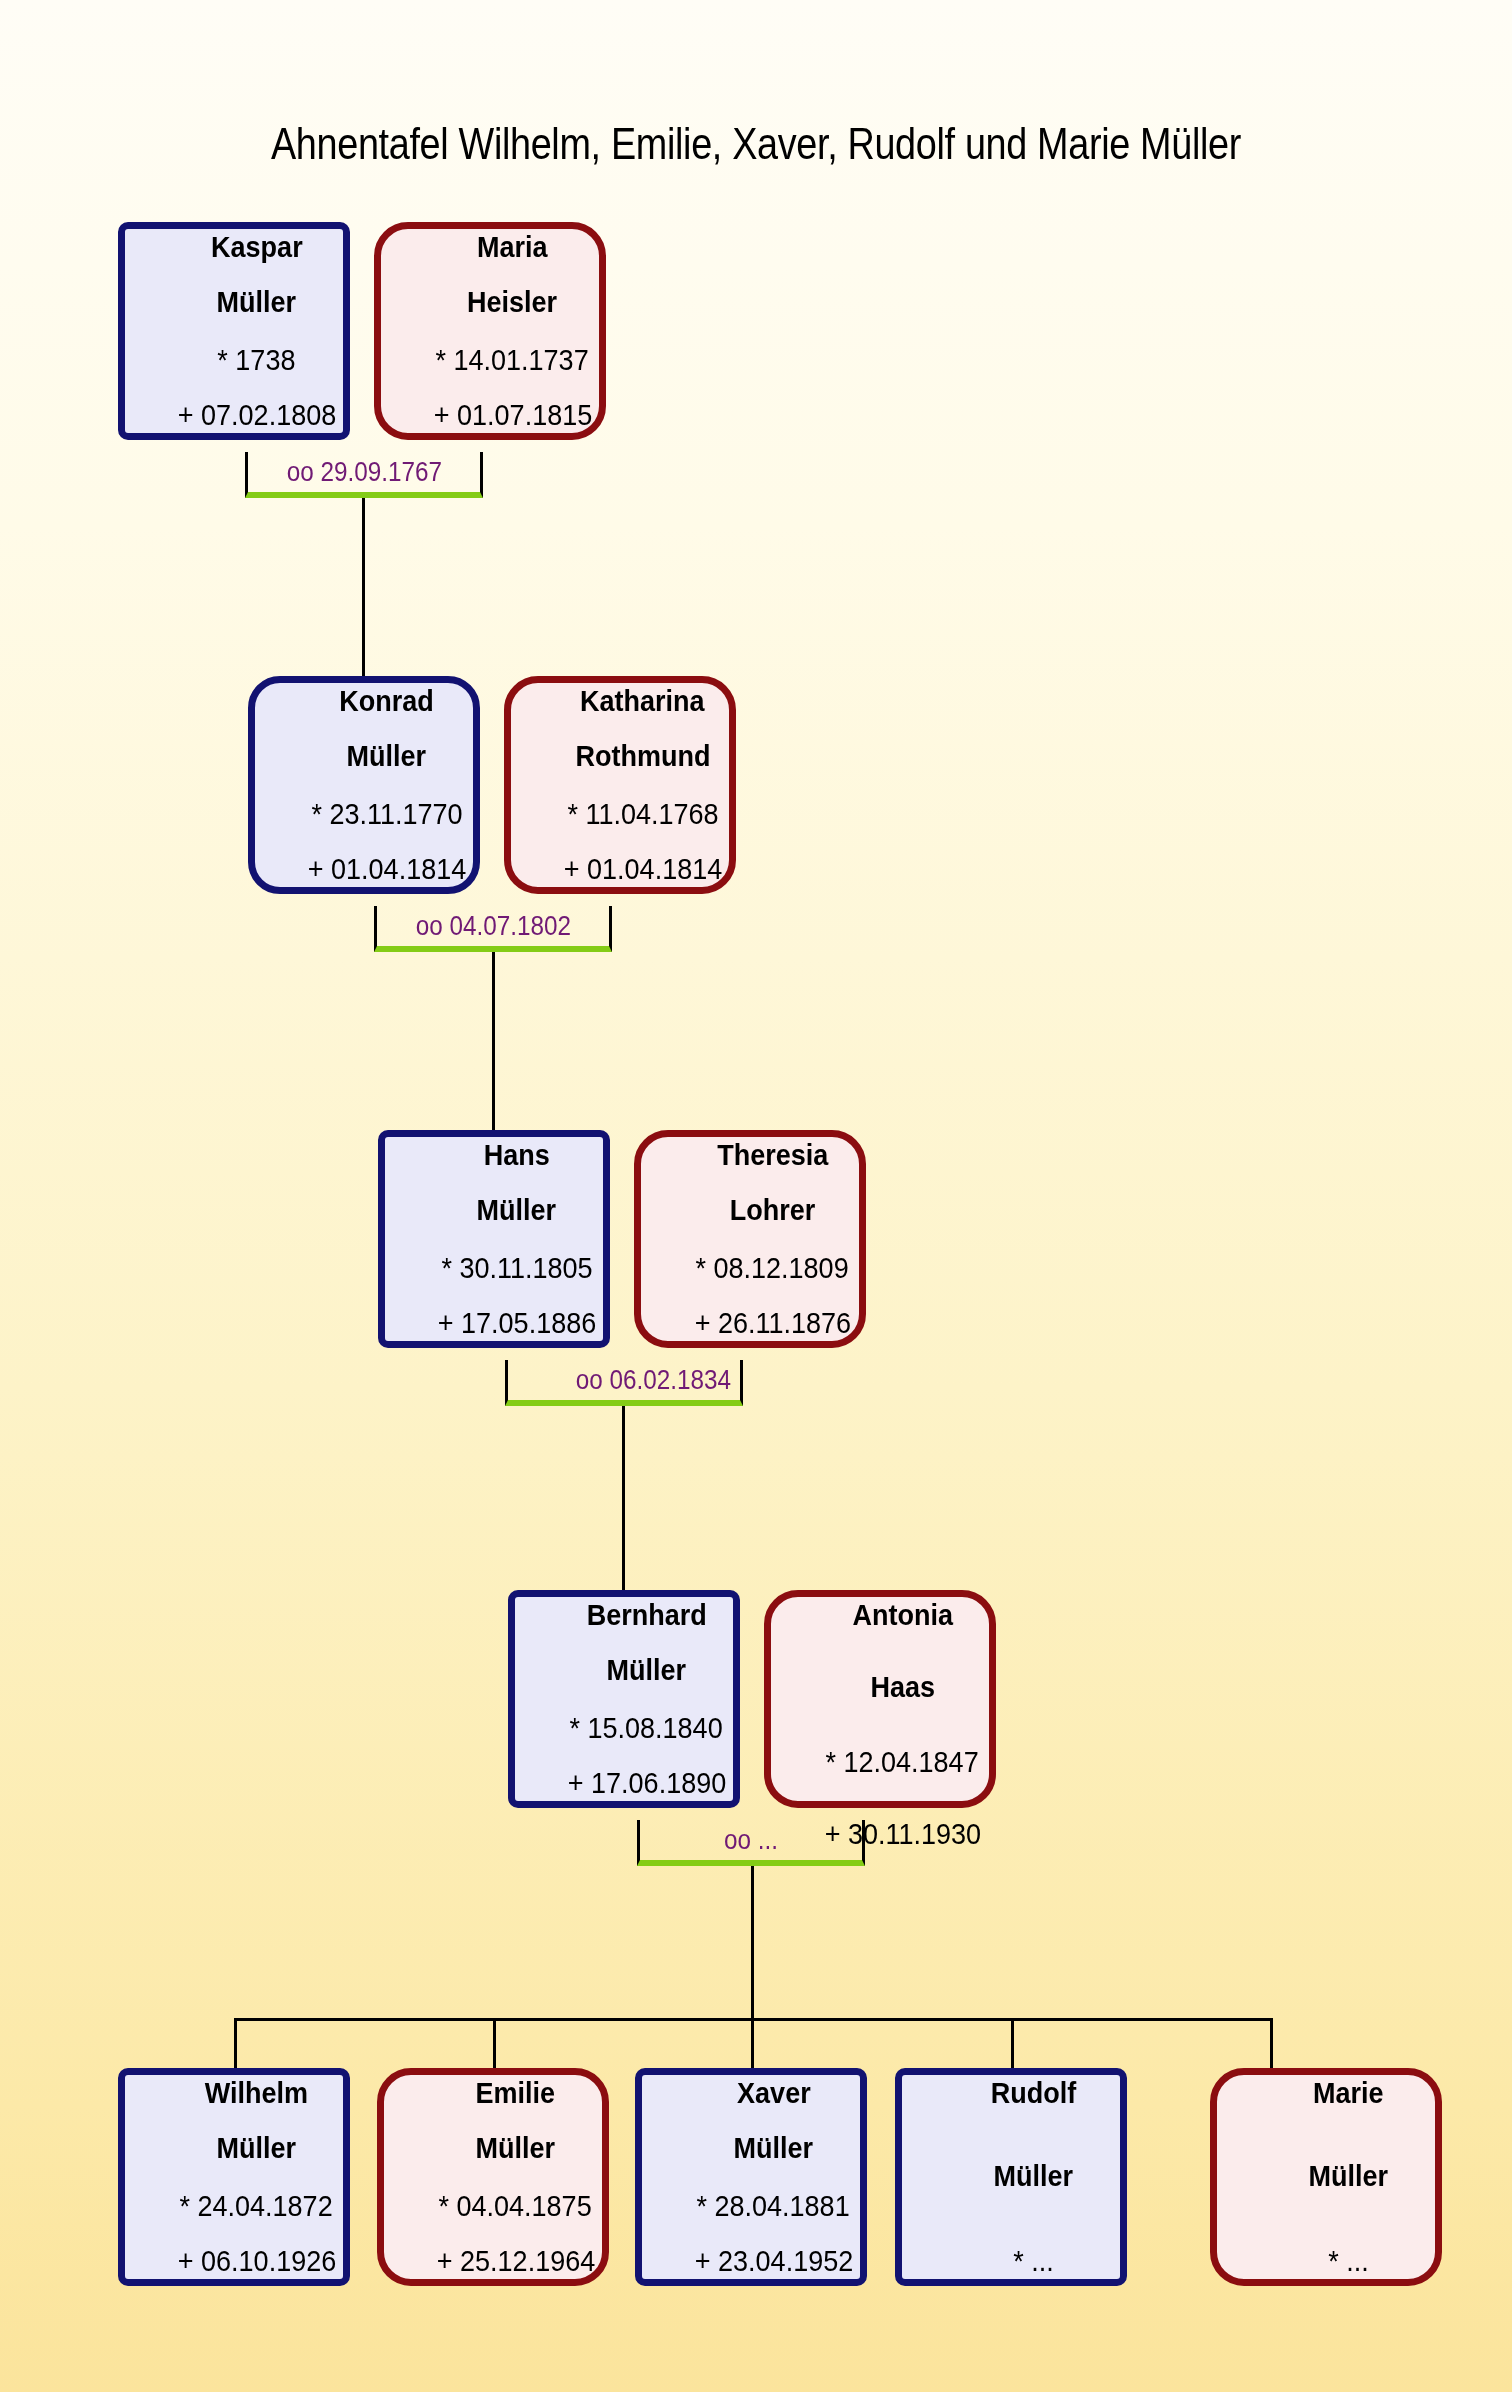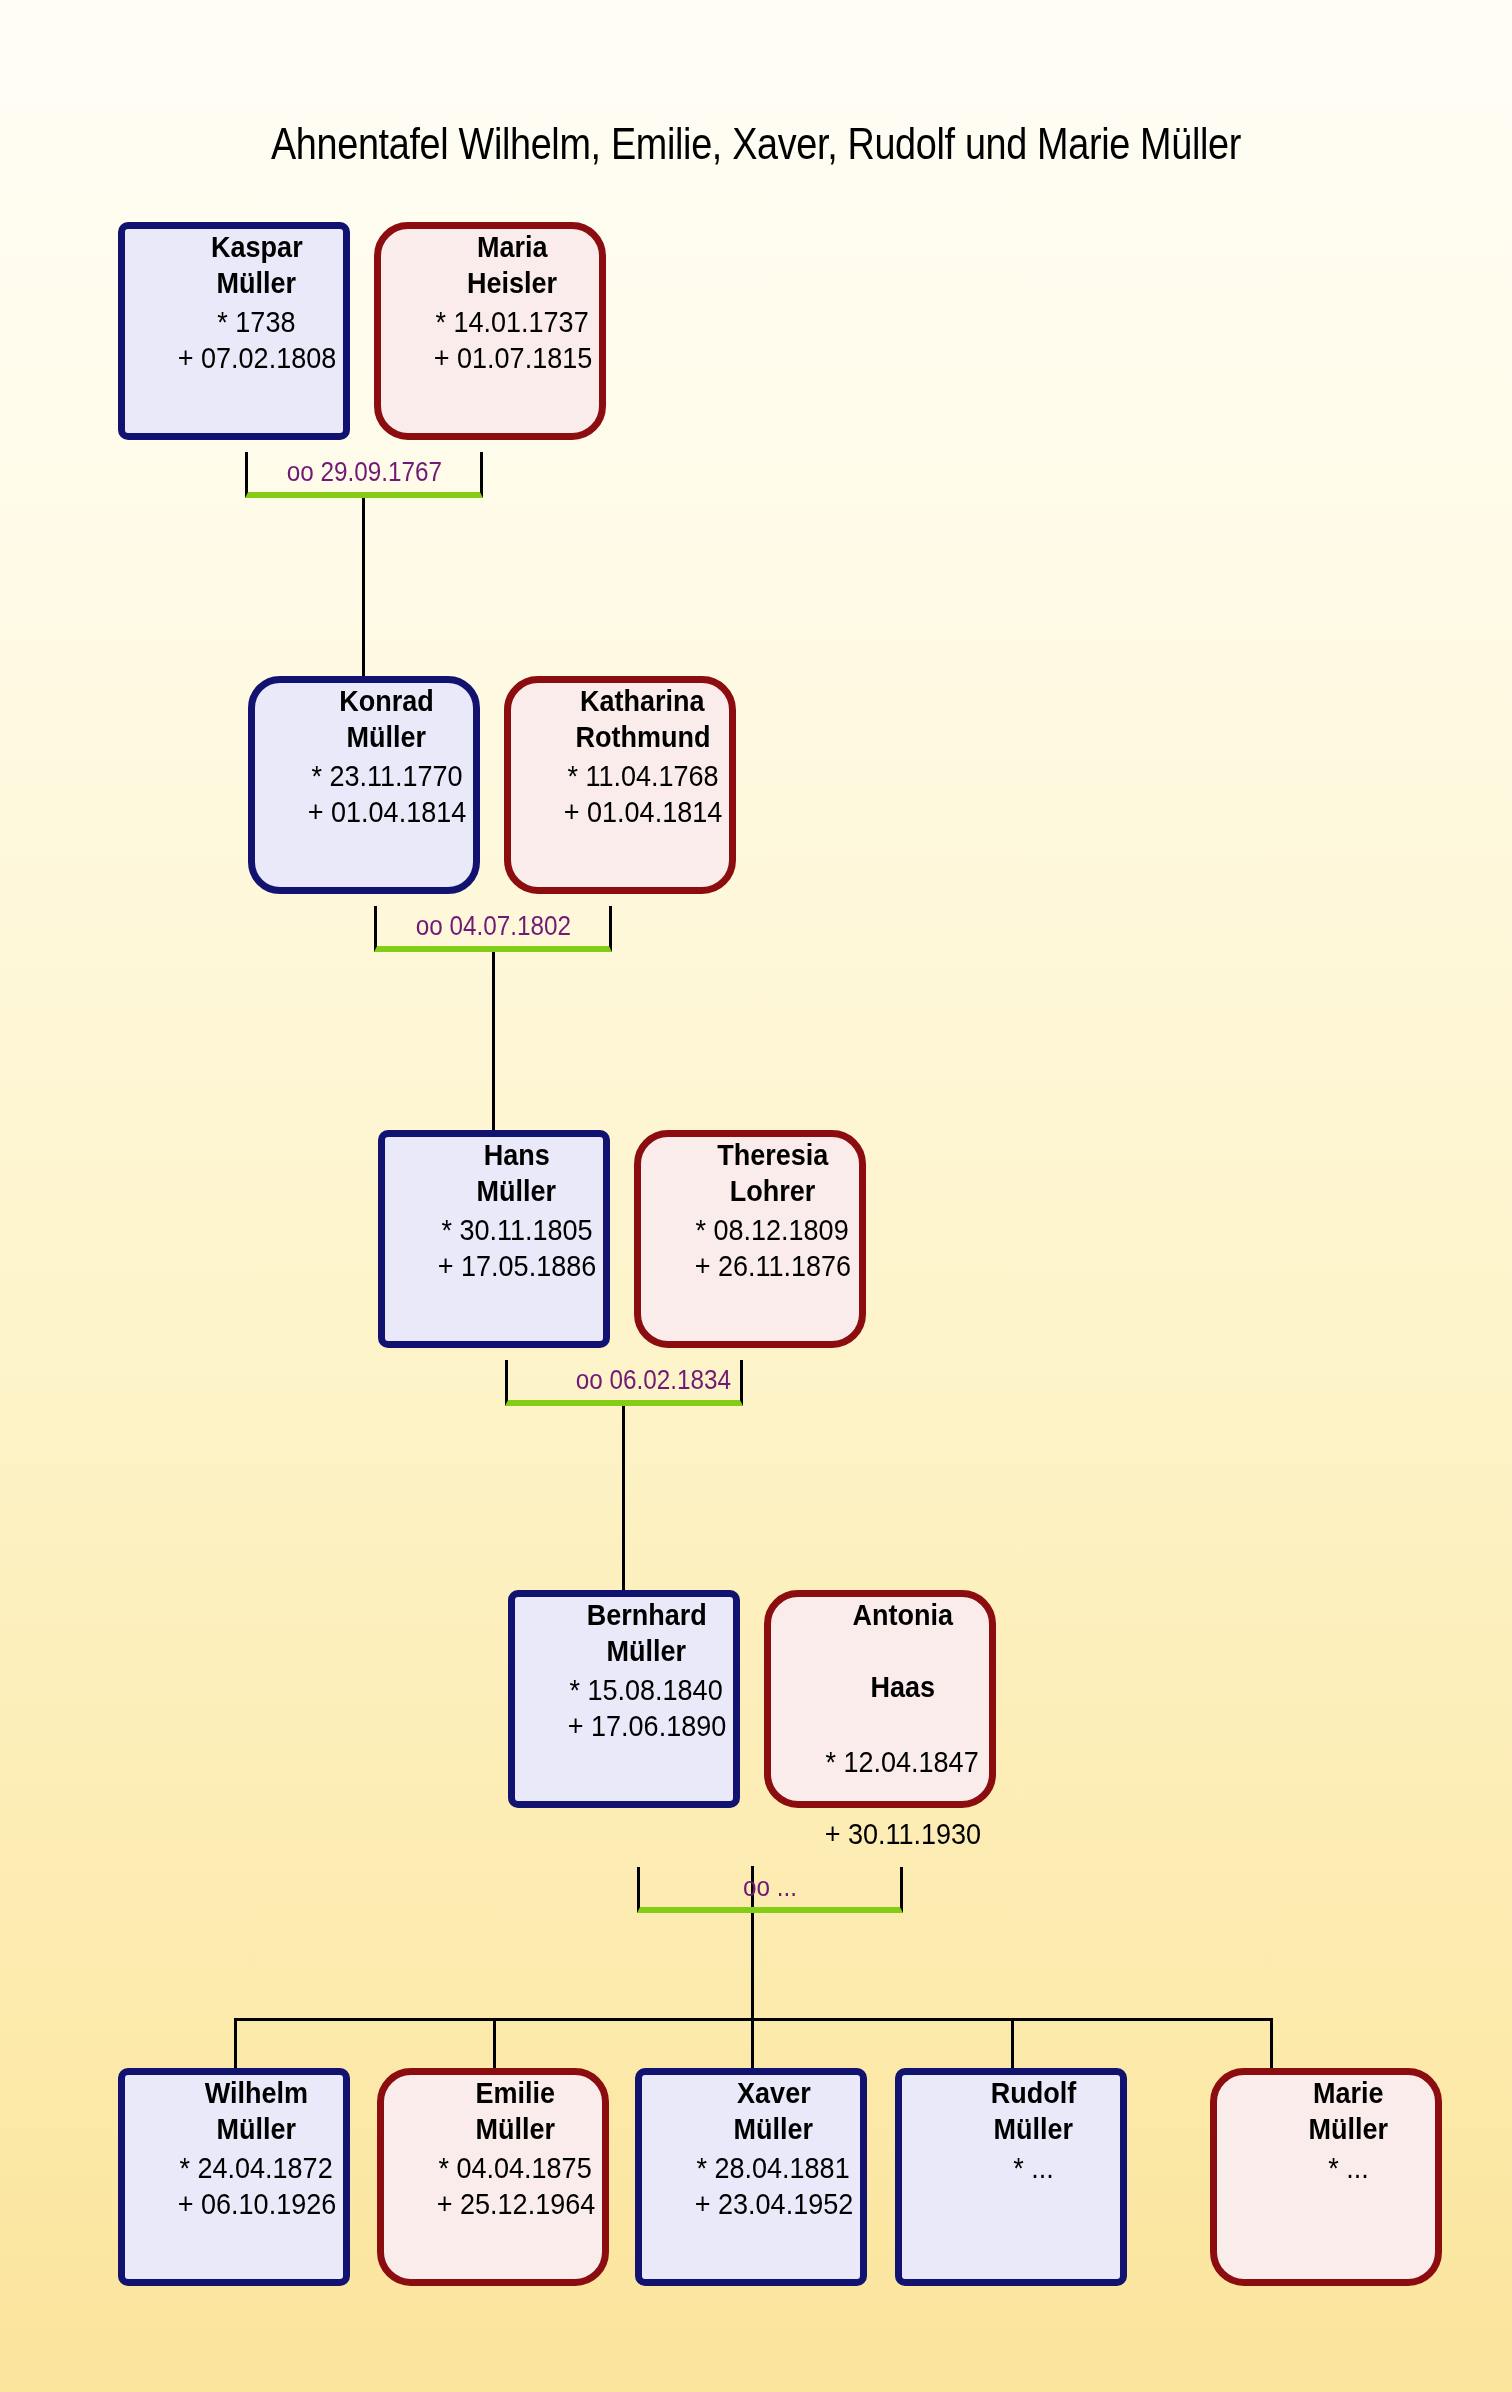--- a/index.html
+++ b/index.html
@@ -37,21 +37,21 @@
 
   
   .person {
     position: absolute;
     box-sizing: border-box;
     width: 232px;
     height: 218px;
     display: flex;
     flex-direction: column;
     align-items: center;
-    justify-content: flex-start;
+    justify-content: space-between;
     text-align: center;
     line-height: 1.20;
     color: #000000;
     z-index: 5;
     padding-left: 45px;
   }
   .person.male {
     border: 7px solid #121271;
     border-radius: 10px;
     background: #e9e9f9;
@@ -180,21 +180,21 @@
     <div class="dt">+ 17.06.1890</div>
   </div>
 
   <div class="person female" style="left:764px; top:1590px;gap:36px;">
     <div class="nm">Antonia</div>
     <div class="nm">Haas</div>
     <div class="dt gap">* 12.04.1847</div>
     <div class="dt">+ 30.11.1930</div>
   </div>
 
-  <div class="marriage" style="left:637px; top:1820px; width:266px;margin-top:47px;">
+  <div class="marriage" style="left:637px; top:1820px; width:228px;">
     <span>oo ...</span>
   </div>
 
   <div class="vline" style="left:751px; top:1866px; height:152px;"></div>
 
   <div class="hline" style="left:234px; top:2018px; width:1036px;"></div>
 
   <div class="vline" style="left:234px; top:2018px; height:52px;"></div>
   <div class="vline" style="left:493px; top:2018px; height:52px;"></div>
   <div class="vline" style="left:751px; top:2018px; height:52px;"></div>

